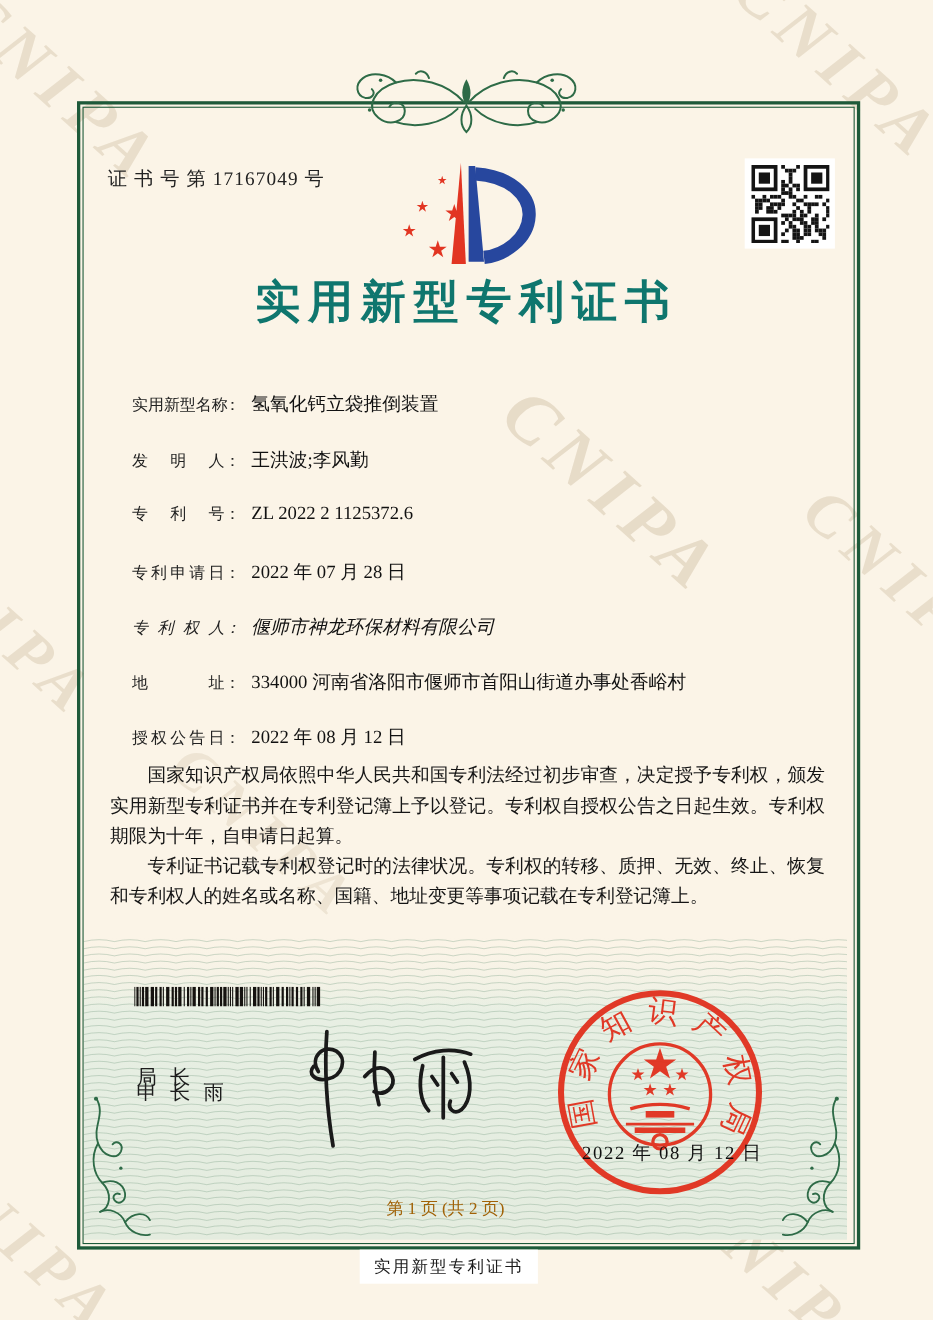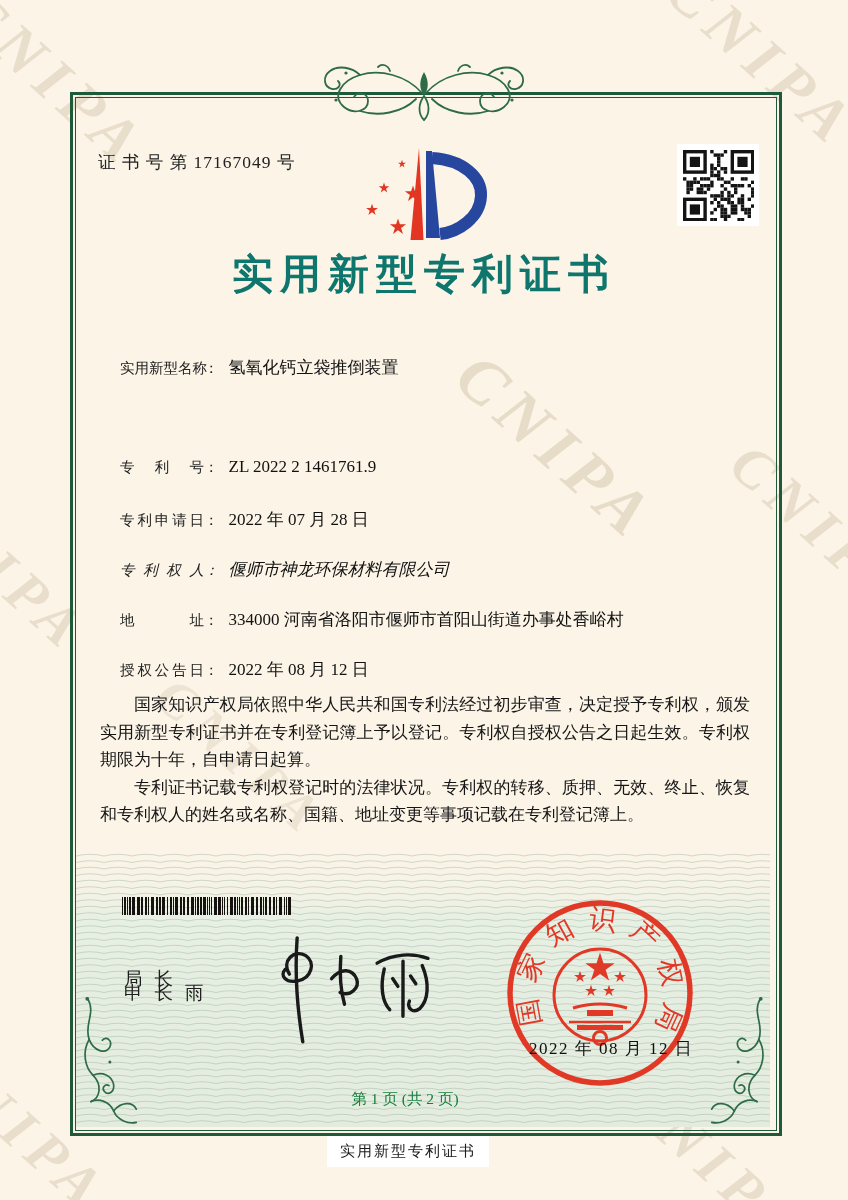--- a/index.html
+++ b/index.html
@@ -38,21 +38,21 @@
   .paras{position:absolute;left:100px;top:691px;width:650px;font-size:17px;line-height:27.5px;
          text-align:justify;color:#151515;}
   .paras p{margin:0;text-indent:2em;}
   .barcode{position:absolute;left:122px;top:897px;width:216px;height:18px;font-size:0;white-space:nowrap;overflow:hidden;}
   .barcode span{display:inline-block;height:100%;background:#15120f;vertical-align:top;}
   .director{position:absolute;left:124px;font-family:"Liberation Sans","DejaVu Sans",sans-serif;
             font-size:18.5px;letter-spacing:12px;color:#1d1d1d;}
   .sig{position:absolute;left:252px;top:930px;}
   .seal{position:absolute;left:505px;top:896px;opacity:0.95;}
   .seal-date{position:absolute;left:529px;top:1037px;font-size:17px;letter-spacing:1.5px;color:#101010;z-index:5;}
-  .page-no{position:absolute;left:0;top:1089px;width:810px;text-align:center;font-size:15.5px;color:#15803d;}
+  .page-no{position:absolute;left:0;top:1089px;width:810px;text-align:center;font-size:15.5px;color:#a16207;}
   .footer-note{position:absolute;left:327px;top:1136px;background:#ffffff;padding:6px 13px;
                font-size:15px;letter-spacing:2px;color:#1b1b1b;z-index:4;}
 </style>
 </head>
 <body>
 
 <svg width="0" height="0" style="position:absolute" aria-hidden="true">
   <defs>
     <polygon id="st" points="0,-10 2.25,-3.09 9.51,-3.09 3.63,1.18 5.88,8.09 0,3.82 -5.88,8.09 -3.63,1.18 -9.51,-3.09 -2.25,-3.09"></polygon>
   </defs>
@@ -311,22 +311,25 @@
         <rect x="3.4" y="51" width="17" height="17" fill="#ffffff"></rect>
         <rect x="6.8" y="54.4" width="10.2" height="10.2" fill="#141414"></rect>
       </svg>
   </div>
 
   <div class="title">实用新型专利证书</div>
 
   <div class="frow" style="top:356px;">
     <span class="flabel">实用新型名称</span><span class="fcolon">：</span><span class="fvalue">氢氧化钙立袋推倒装置</span>
   </div>
+  <div class="frow" style="top:407px;">
+    <span class="flabel">发明人</span><span class="fcolon">：</span><span class="fvalue">王洪波;李风勤</span>
+  </div>
   <div class="frow" style="top:457px;">
-    <span class="flabel">专利号</span><span class="fcolon">：</span><span class="fvalue">ZL 2022 2 1461761.9</span>
+    <span class="flabel">专利号</span><span class="fcolon">：</span><span class="fvalue">ZL 2022 2 1125372.6</span>
   </div>
   <div class="frow" style="top:508px;">
     <span class="flabel">专利申请日</span><span class="fcolon">：</span><span class="fvalue">2022 年 07 月 28 日</span>
   </div>
   <div class="frow" style="top:558px;font-style:italic;">
     <span class="flabel">专利权人</span><span class="fcolon">：</span><span class="fvalue">偃师市神龙环保材料有限公司</span>
   </div>
   <div class="frow" style="top:608px;">
     <span class="flabel">地址</span><span class="fcolon">：</span><span class="fvalue">334000 河南省洛阳市偃师市首阳山街道办事处香峪村</span>
   </div>

